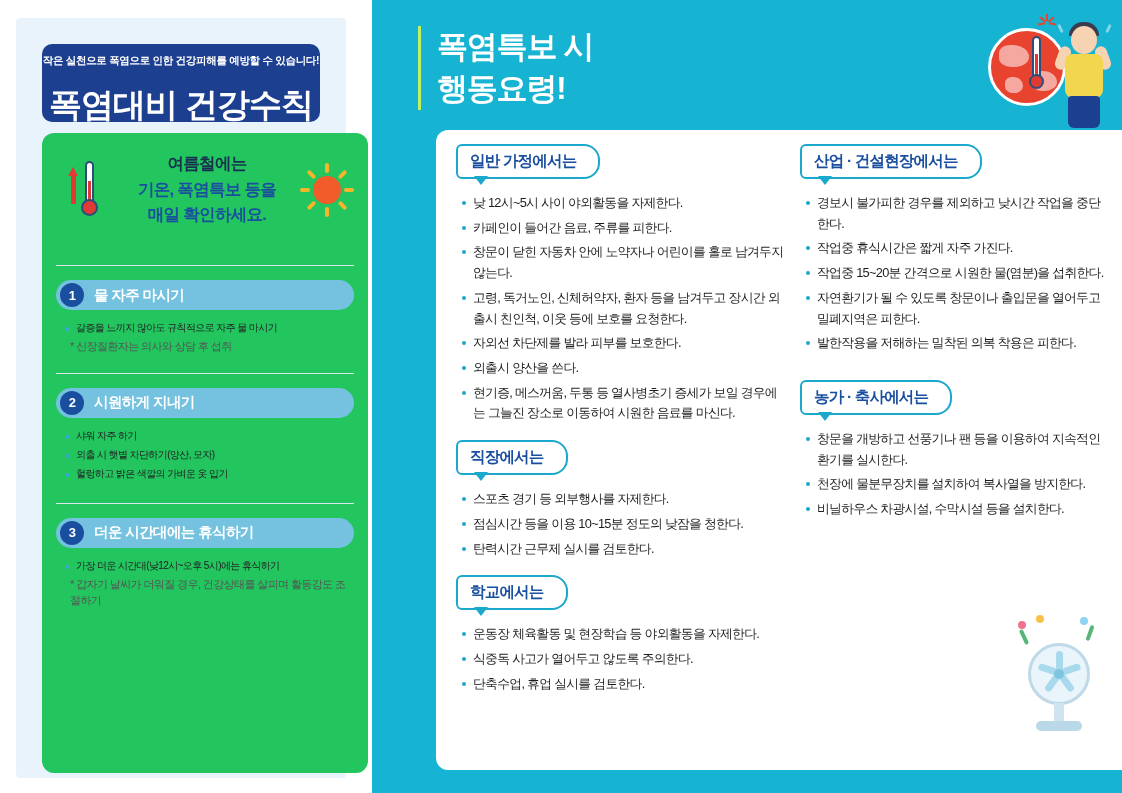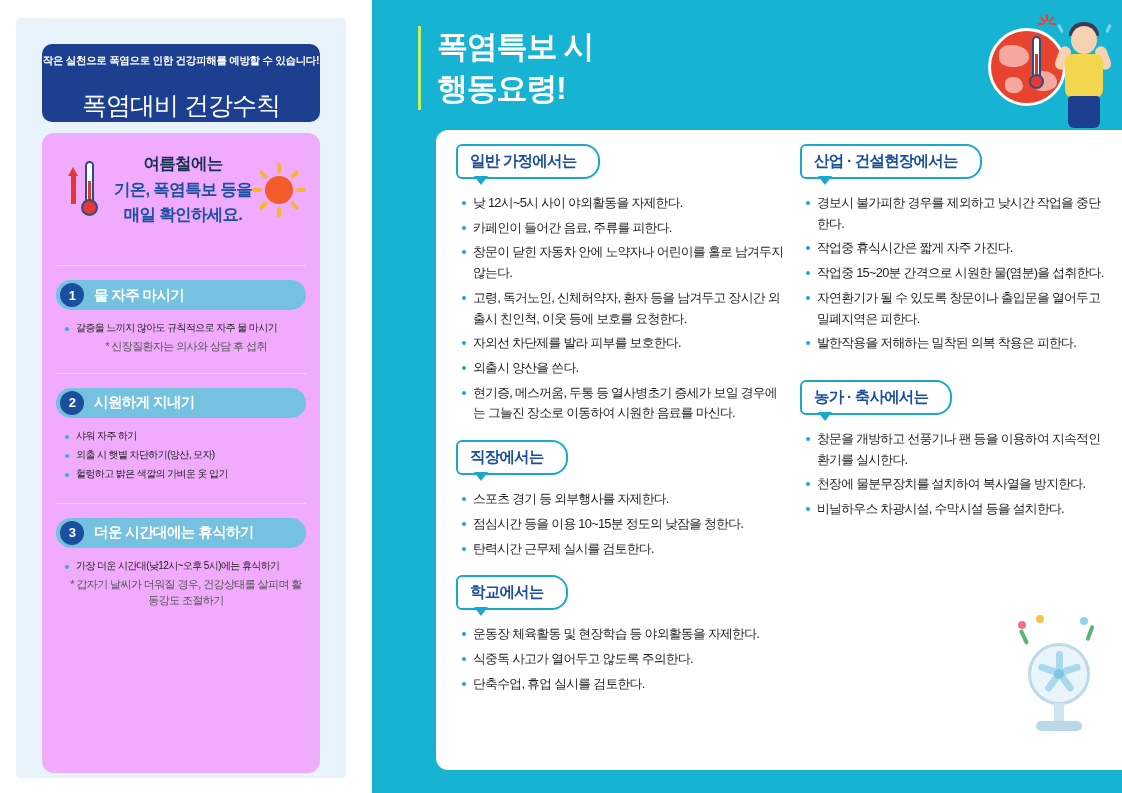--- a/index.html
+++ b/index.html
@@ -34,31 +34,31 @@
     color: #ffffff;
     padding-top: 10px;
   }
   .left-header .sub {
     font-size: 10.5px;
     color: #ffffff;
     letter-spacing: -0.3px;
     font-weight: bold;
   }
   .left-header .main {
-    font-size: 25px;
-    font-weight: normal;
+    font-size: 33px;
+    font-weight: bold;
     letter-spacing: -1px;
-    margin-top: 21px;
+    margin-top: 15px;
   }
 
   .left-card {
     position: absolute;
     left: 26px; top: 115px;
-    width: 278px; height: 640px;
-    background: #f0abfc;
+    width: 326px; height: 640px;
+    background: #22c55e;
     border-radius: 12px;
   }
 
   .intro {
     position: relative;
     padding: 18px 12px 10px 12px;
     height: 120px;
   }
   .intro-text {
     text-align: center;
@@ -182,21 +182,21 @@
     border-radius: 50%;
   }
   .note {
     font-size: 11px;
     color: #555;
     letter-spacing: -0.6px;
     line-height: 1.45;
     padding-left: 16px;
     margin-top: 4px;
   }
-  .note-c { text-align: center; padding-left: 6px; }
+  .note-c { padding-left: 6px; }
   .sep {
     height: 1px;
     background: #dfe7ee;
     margin: 12px 14px 0 14px;
   }
 
   
   .right-panel {
     position: absolute;
     left: 372px; top: 0px;

